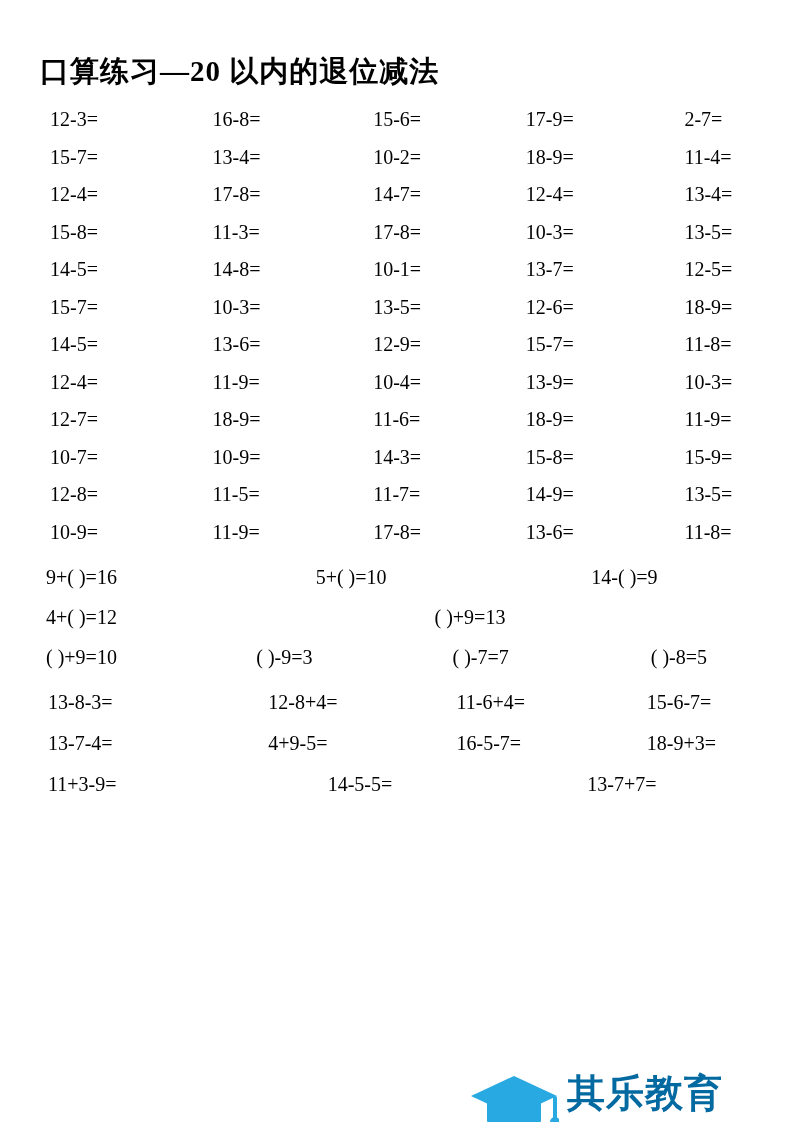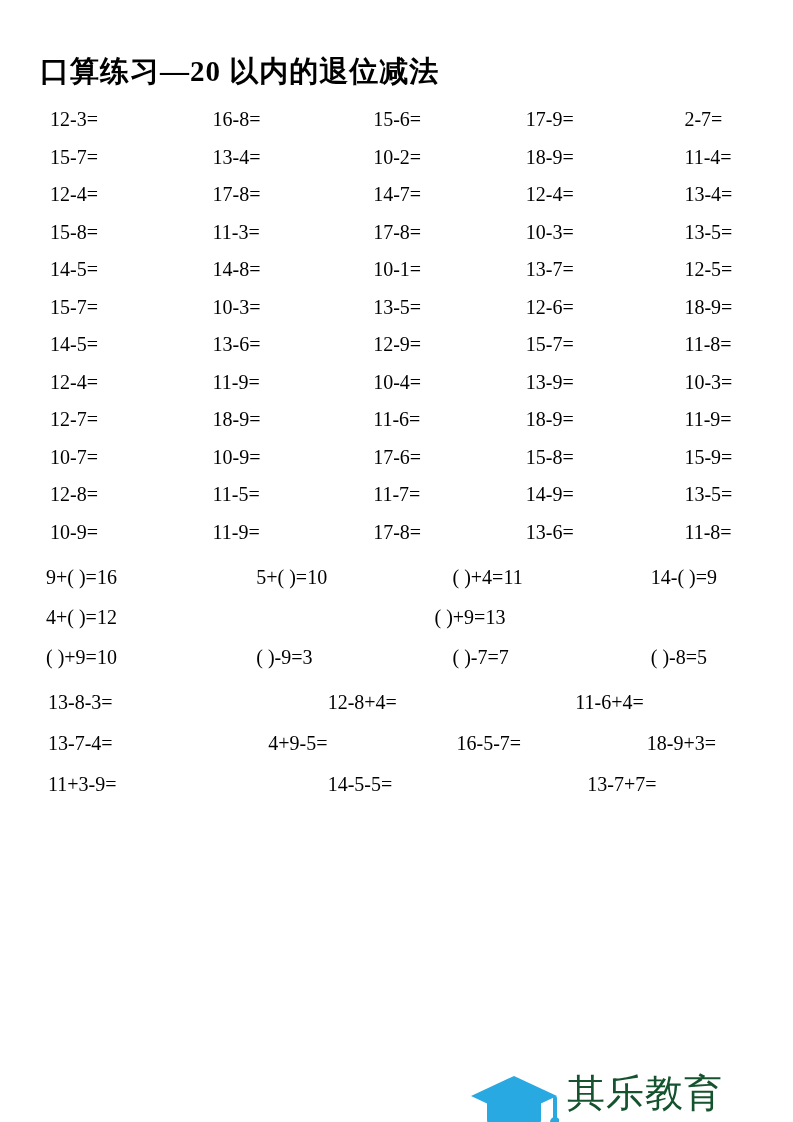--- a/index.html
+++ b/index.html
@@ -94,23 +94,23 @@
     left: 0;
     top: 6px;
     width: 90px;
     height: 62px;
   }
   .logo-text {
     position: absolute;
     left: 98px;
     top: 2px;
     font-family: "Liberation Sans", sans-serif;
-    font-weight: normal;
+    font-weight: bold;
     font-size: 38px;
-    color: #14532d;
+    color: #0369a1;
     letter-spacing: 1px;
     white-space: nowrap;
   }
   .logo-url {
     position: absolute;
     left: 98px;
     top: 52px;
     font-family: "Liberation Sans", sans-serif;
     font-size: 19px;
     color: #3aa6e0;
@@ -185,21 +185,21 @@
     <div class="row5">
       <div class="cell c0">12-7=</div>
       <div class="cell c1">18-9=</div>
       <div class="cell c2">11-6=</div>
       <div class="cell c3">18-9=</div>
       <div class="cell c4">11-9=</div>
     </div>
     <div class="row5">
       <div class="cell c0">10-7=</div>
       <div class="cell c1">10-9=</div>
-      <div class="cell c2">17-6=</div>
+      <div class="cell c2">14-3=</div>
       <div class="cell c3">15-8=</div>
       <div class="cell c4">15-9=</div>
     </div>
     <div class="row5">
       <div class="cell c0">12-8=</div>
       <div class="cell c1">11-5=</div>
       <div class="cell c2">11-7=</div>
       <div class="cell c3">14-9=</div>
       <div class="cell c4">13-5=</div>
     </div>
@@ -209,40 +209,40 @@
       <div class="cell c2">17-8=</div>
       <div class="cell c3">13-6=</div>
       <div class="cell c4">11-8=</div>
     </div>
   </div>
 
   <div class="grid4">
     <div class="row4">
       <div class="cell c0">9+(    )=16</div>
       <div class="cell c1">5+(    )=10</div>
-      <div class="cell c2">(    )+4=11</div>
       <div class="cell c3">14-(    )=9</div>
     </div>
     <div class="row4">
       <div class="cell c0">4+(    )=12</div>
       <div class="cell c1">(    )+9=13</div>
     </div>
     <div class="row4">
       <div class="cell c0">(    )+9=10</div>
       <div class="cell c1">(    )-9=3</div>
       <div class="cell c2">(    )-7=7</div>
       <div class="cell c3">(    )-8=5</div>
     </div>
   </div>
 
   <div class="grid4b">
     <div class="row4">
       <div class="cell c0">13-8-3=</div>
       <div class="cell c1">12-8+4=</div>
       <div class="cell c2">11-6+4=</div>
+      <div class="cell c3">15-6-7=</div>
     </div>
     <div class="row4">
       <div class="cell c0">13-7-4=</div>
       <div class="cell c1">4+9-5=</div>
       <div class="cell c2">16-5-7=</div>
       <div class="cell c3">18-9+3=</div>
     </div>
     <div class="row4">
       <div class="cell c0">11+3-9=</div>
       <div class="cell c1">14-5-5=</div>

